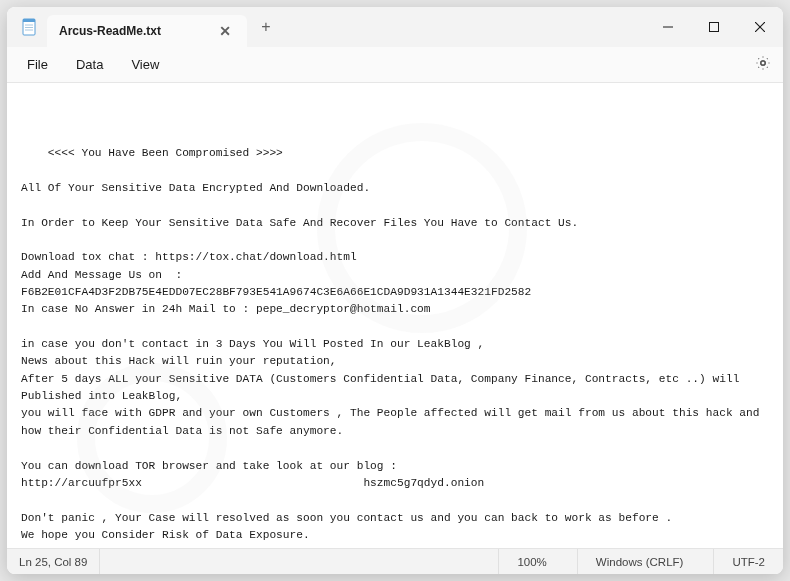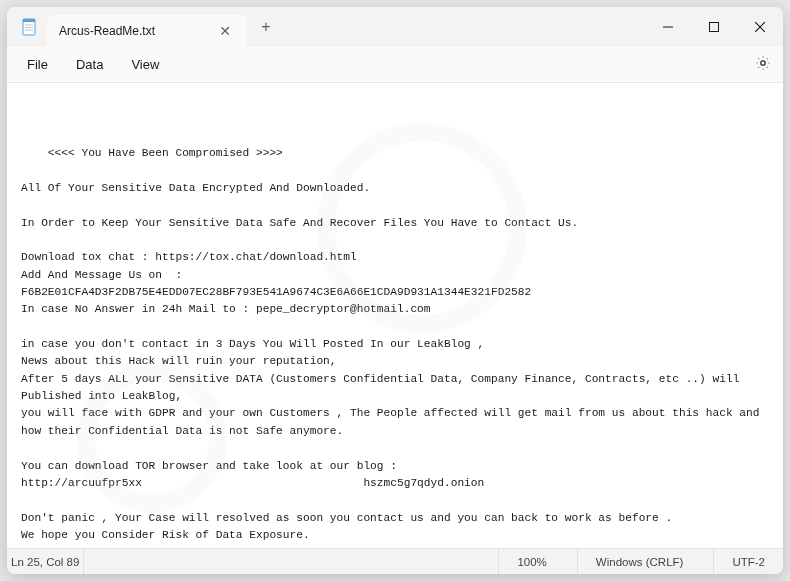--- a/index.html
+++ b/index.html
@@ -46,20 +46,21 @@
       border-top-left-radius: 6px;
       border-top-right-radius: 6px;
       display: flex;
       align-items: center;
       padding: 0 12px;
       margin-top: 8px;
       font-size: 12px;
       color: #202020;
       min-width: 200px;
       justify-content: space-between;
+      font-weight: bold;
     }
     .tab-close {
       font-size: 14px;
       color: #606060;
       padding: 2px 4px;
     }
     .new-tab {
       width: 30px; height: 30px;
       display: flex; align-items: center; justify-content: center;
       font-size: 16px; color: #606060;
@@ -111,21 +112,21 @@
     }
     .statusbar {
       height: 26px;
       background: #f3f3f3;
       border-top: 1px solid #e4e4e4;
       display: flex;
       align-items: center;
       font-size: 11.5px;
       color: #444;
     }
-    .status-left { padding: 0 4px; border-right: 1px solid #e0e0e0; height: 100%; display: flex; align-items: center; }
+    .status-left { padding: 0 12px; border-right: 1px solid #e0e0e0; height: 100%; display: flex; align-items: center; }
     .status-right { margin-left: auto; display: flex; height: 100%; gap: 12px; }
     .status-cell { padding: 0 18px; border-left: 1px solid #e0e0e0; height: 100%; display: flex; align-items: center; }
     .watermark {
       position: absolute;
       top: 50%; left: 50%;
       transform: translate(-50%, -50%);
       font-size: 120px;
       font-weight: 300;
       color: rgba(180,180,180,0.12);
       font-family: Arial, sans-serif;

